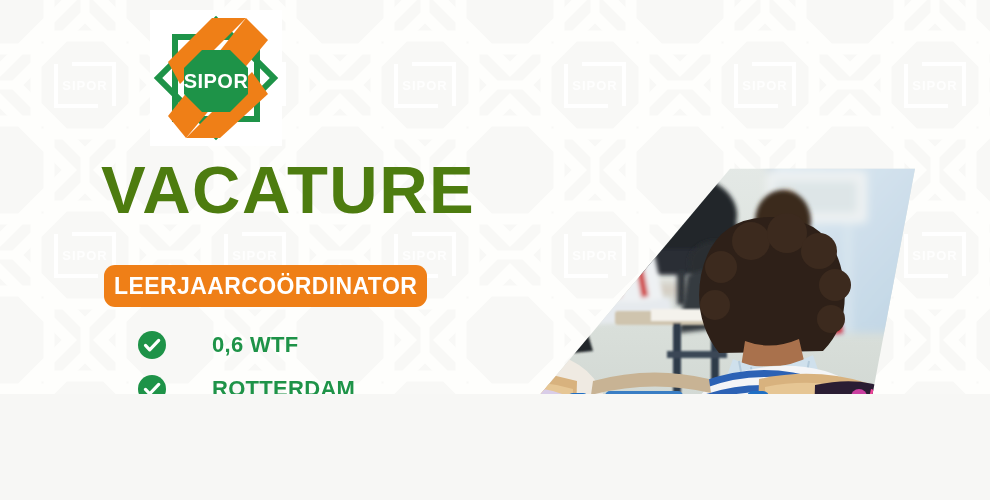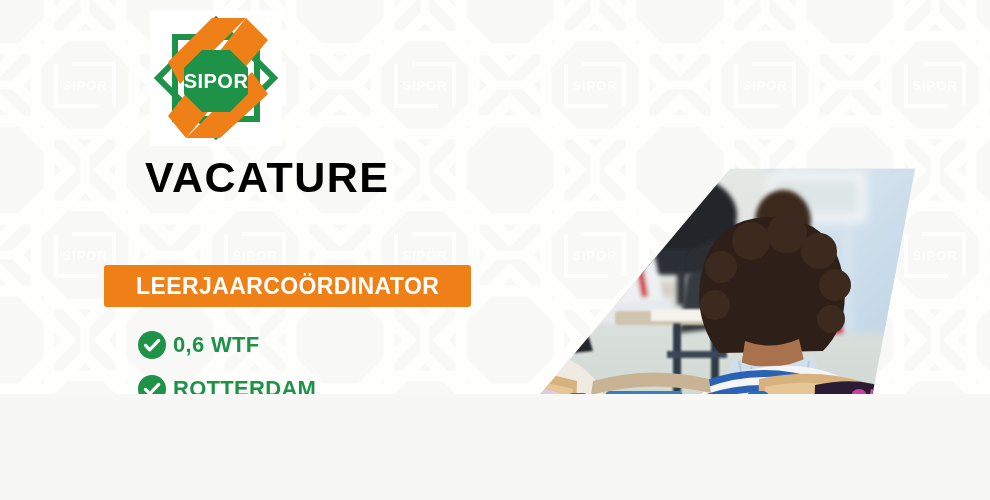--- a/index.html
+++ b/index.html
@@ -37,39 +37,38 @@
     width:132px; height:136px;
     background:#ffffff;
     z-index:5;
   }
   .logo-svg { display:block; width:132px; height:136px; }
 
   
   .headline {
     position:absolute;
     left:101px; top:156px;
-    font-size:43px;
+    font-size:67px;
     font-weight:bold;
     letter-spacing:1.5px;
-    color:#000000;
+    color:#4d7c0f;
     line-height:1;
     z-index:6;
     white-space:nowrap;
-    margin-left:44px;
   }
 
   
   .pill {
     position:absolute;
     left:104px; top:265px;
     height:42px;
-    padding:0 32px;
+    padding:0 10px;
     display:flex; align-items:center;
     background:#ef7f17;
-    border-radius:3px;
+    border-radius:11px;
     z-index:6;
   }
   .pill-label {
     color:#ffffff;
     font-size:23px;
     font-weight:bold;
     letter-spacing:0.4px;
     line-height:1;
     white-space:nowrap;
   }
@@ -78,20 +77,21 @@
   .bullets {
     position:absolute;
     left:138px; top:330px;
     z-index:6;
   }
   .bullet {
     display:flex;
     align-items:center;
     height:30px;
     margin-bottom:14px;
+    gap:39px;
   }
   .bullet:last-child { margin-bottom:0;justify-content:center; }
   .check-icon {
     width:28px; height:28px;
     flex:0 0 28px;
     margin-right:7px;
   }
   .bullet-label {
     color:#1e9348;
     font-size:22px;

